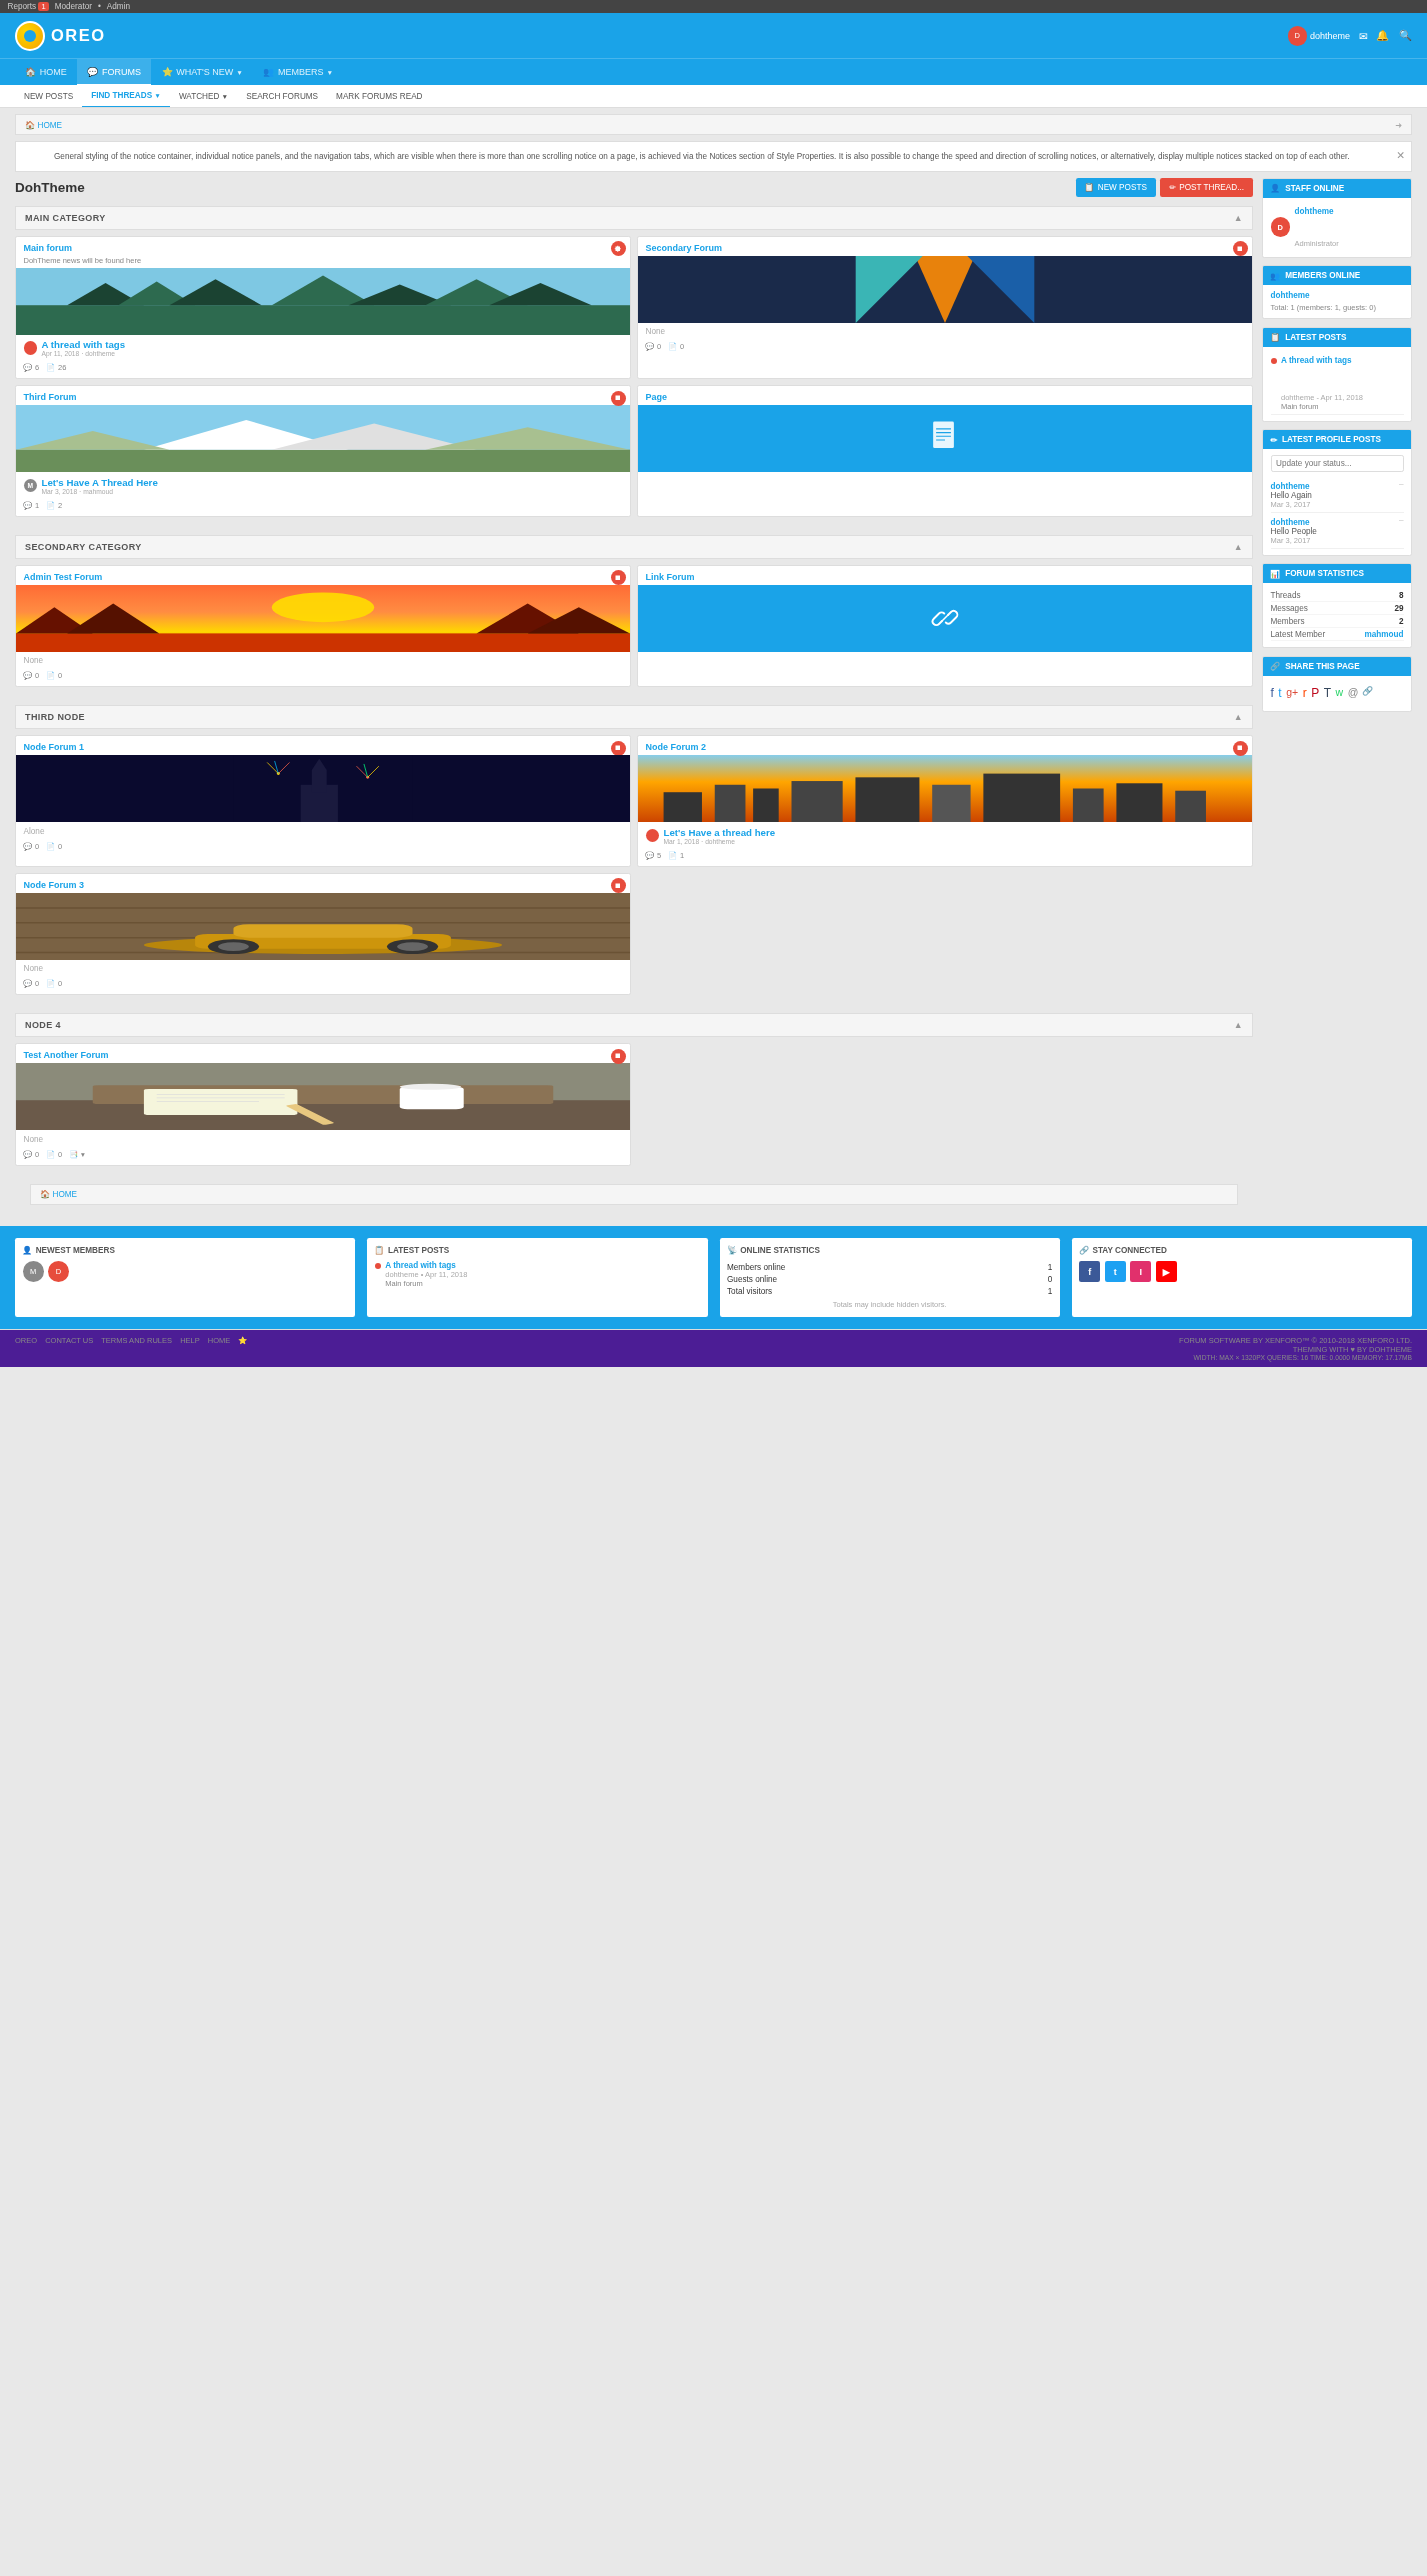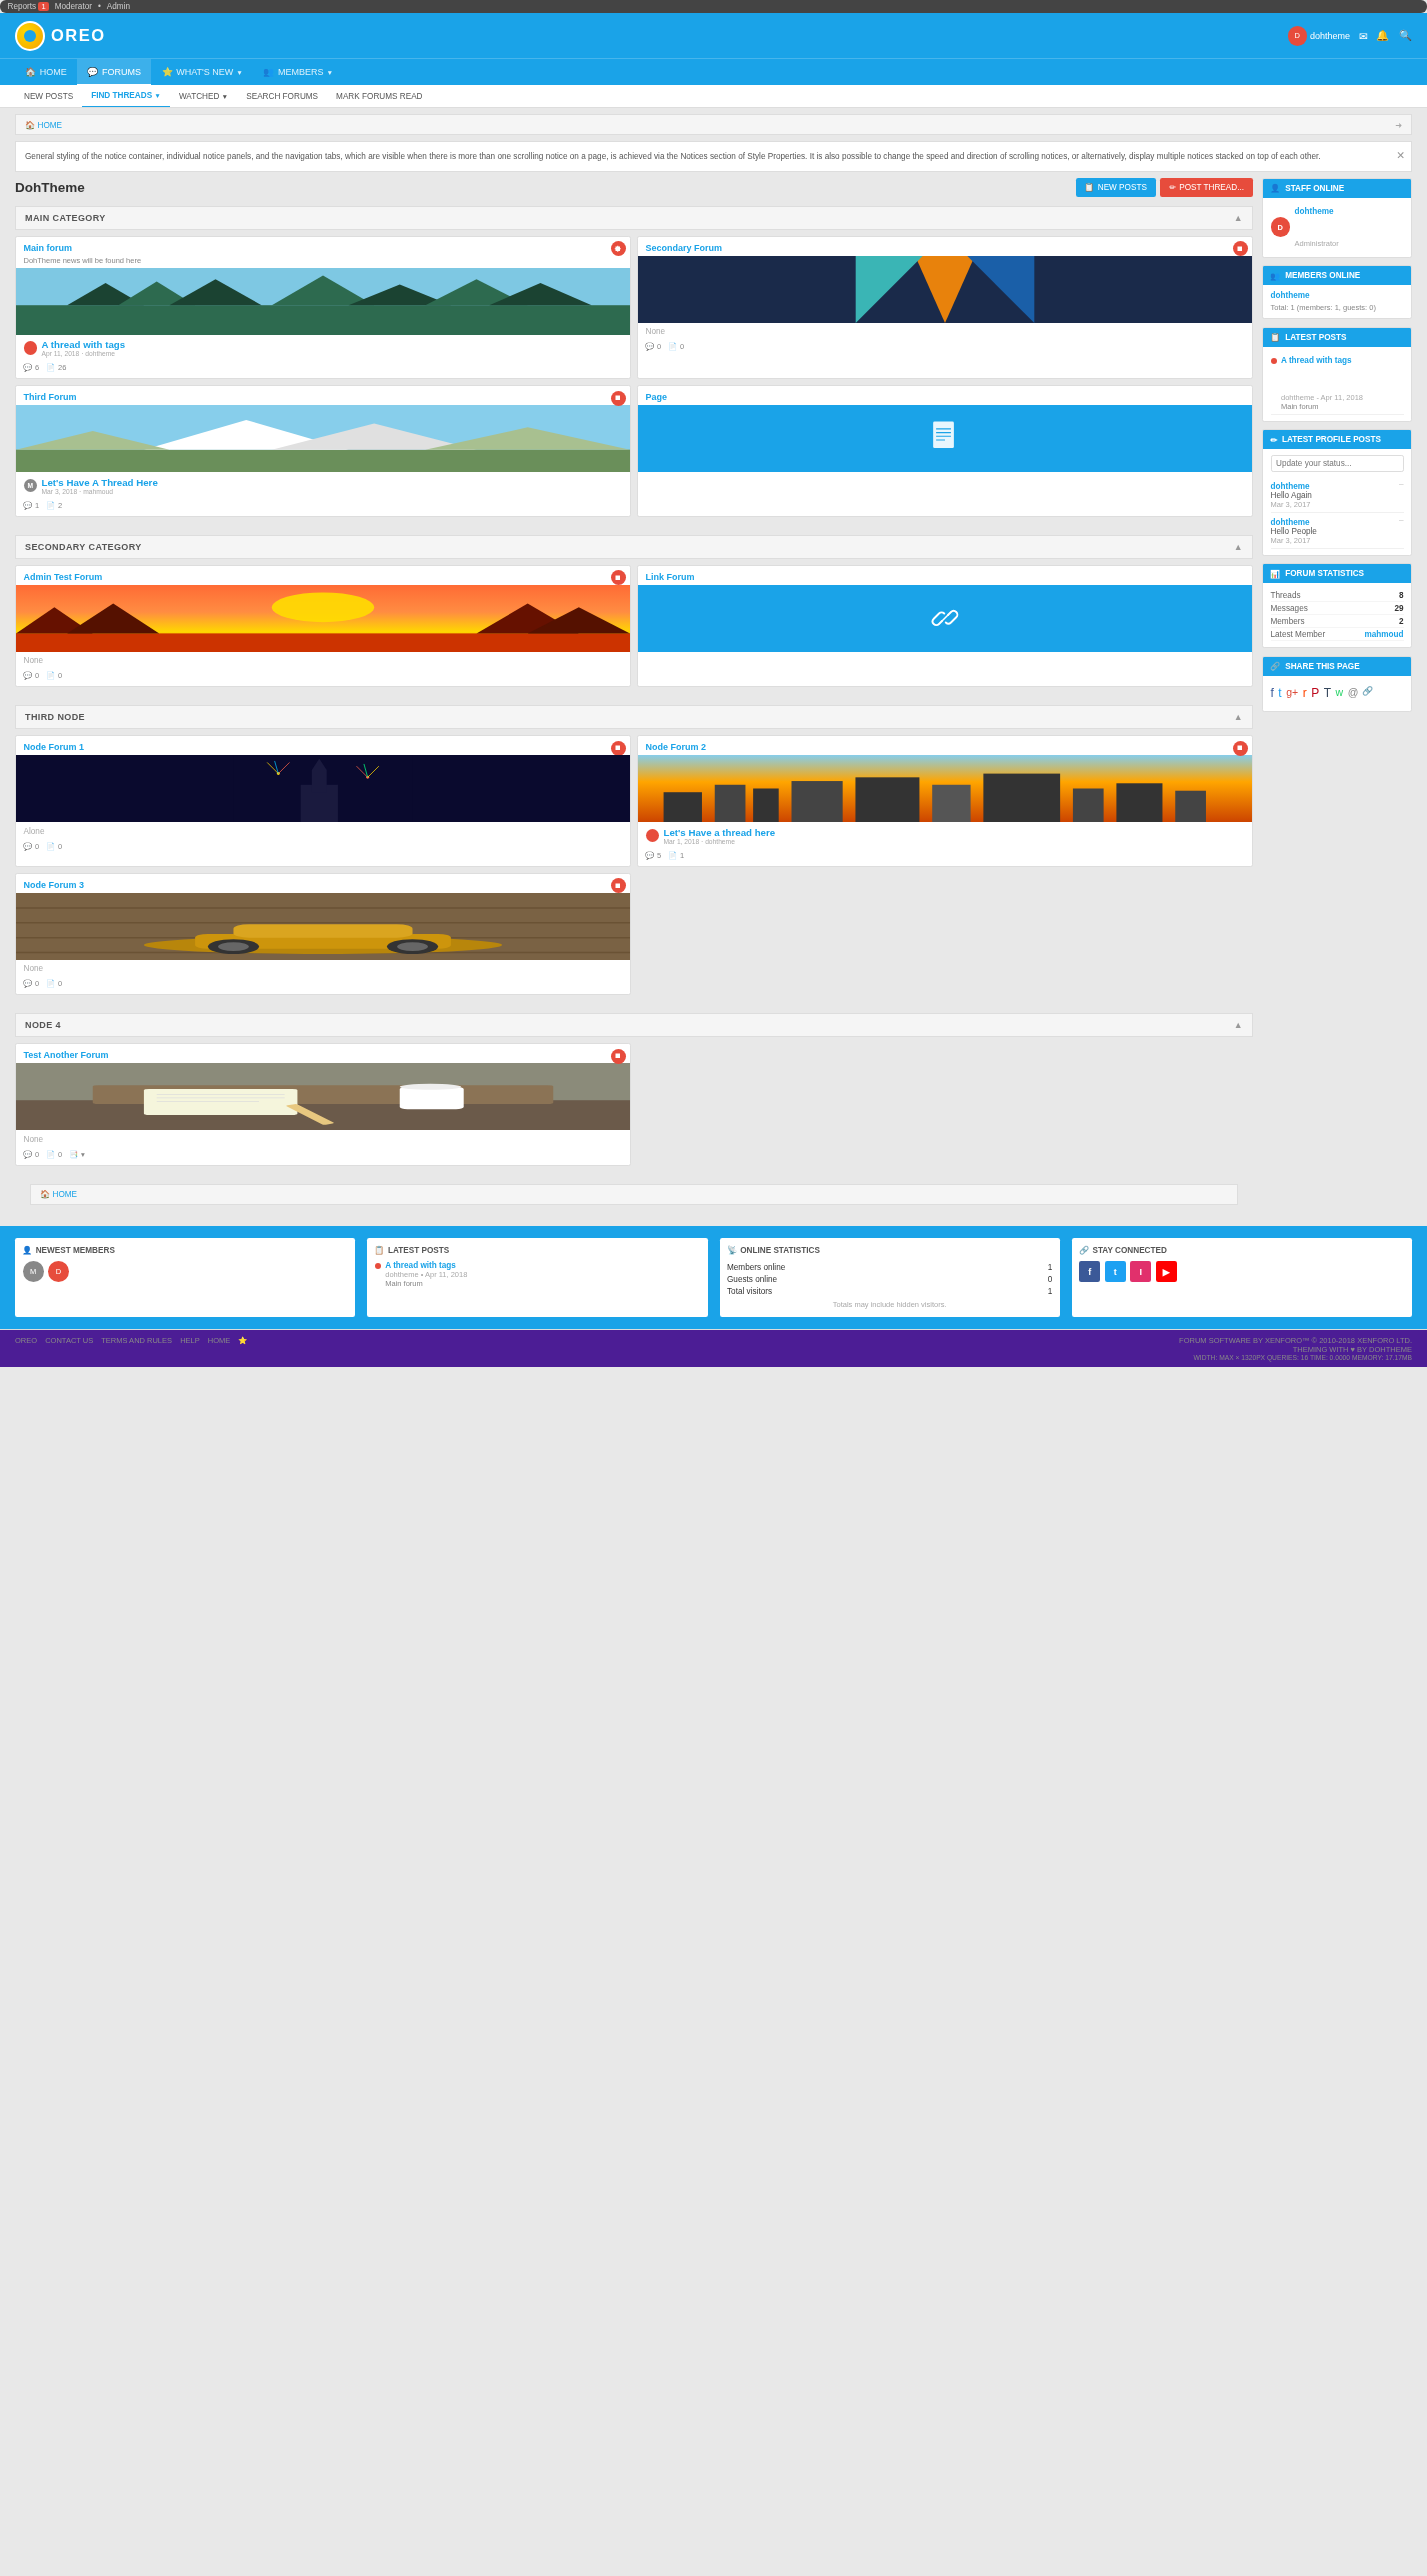--- a/index.html
+++ b/index.html
@@ -7,21 +7,20 @@
 
     
     .admin-bar {
       background: #444;
       color: #ccc;
       font-size: 8.2px;
       padding: 2.2px 7.5px;
       display: flex;
       align-items: center;
       gap: 6px;
-      border-radius: 6px;
     }
     .admin-bar .reports-badge {
       background: #e74c3c;
       color: white;
       border-radius: 2.2px;
       padding: 0 3px;
       font-size: 7.5px;
     }
 
     
@@ -377,21 +376,21 @@
       font-size: 7.5px;
       color: #888;
       border-top: 0.7px solid #ddd;
     }
     .bottom-footer a { color: #888; text-decoration: none; margin-right: 6px; }
 
     
     .none-label { color: #aaa; font-size: 8.2px; padding: 4.5px 7.5px 3px; }
 
     
-    .notice-text { font-size: 8.2px; line-height: 1.6; color: #555; }
+    .notice-text { font-size: 8.2px; line-height: 1.6; color: #555; margin-left: 29px; }
 
     .find-threads-active {
       color: #1aa3e8;
       border-bottom: 1.5px solid #1aa3e8;
       font-weight: bold;
     }
   </style>
 </head>
 <body>
 

